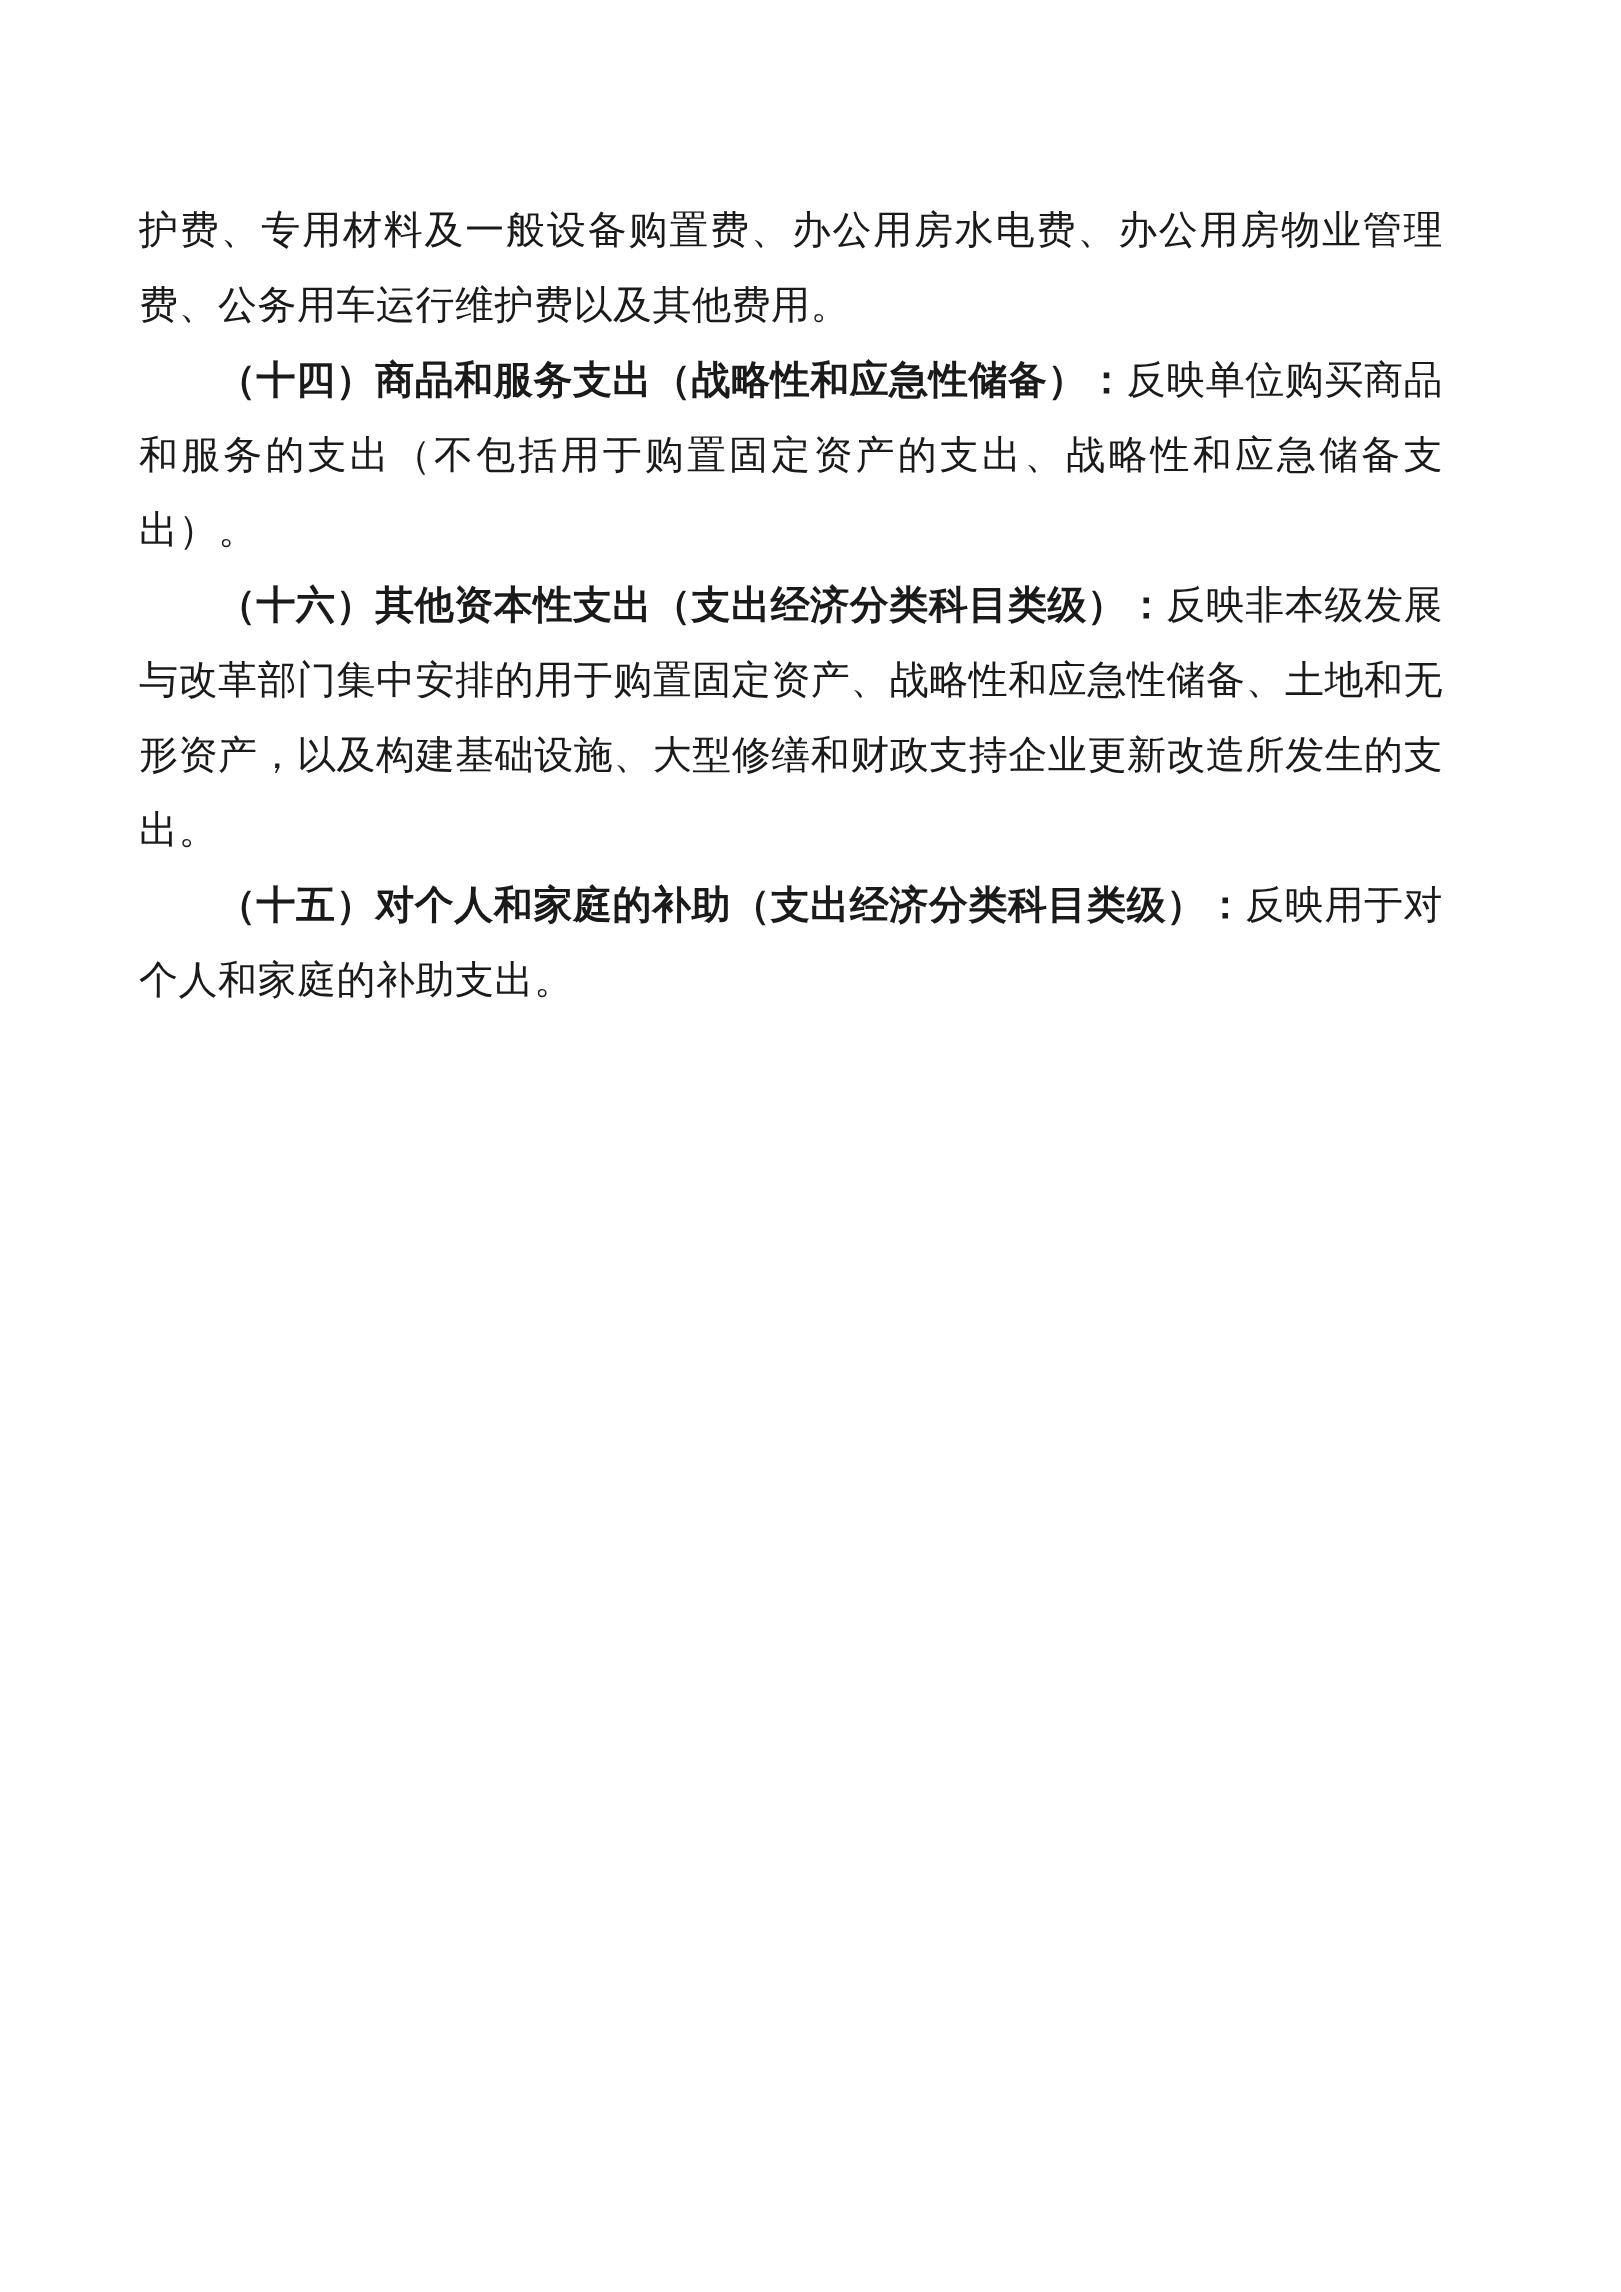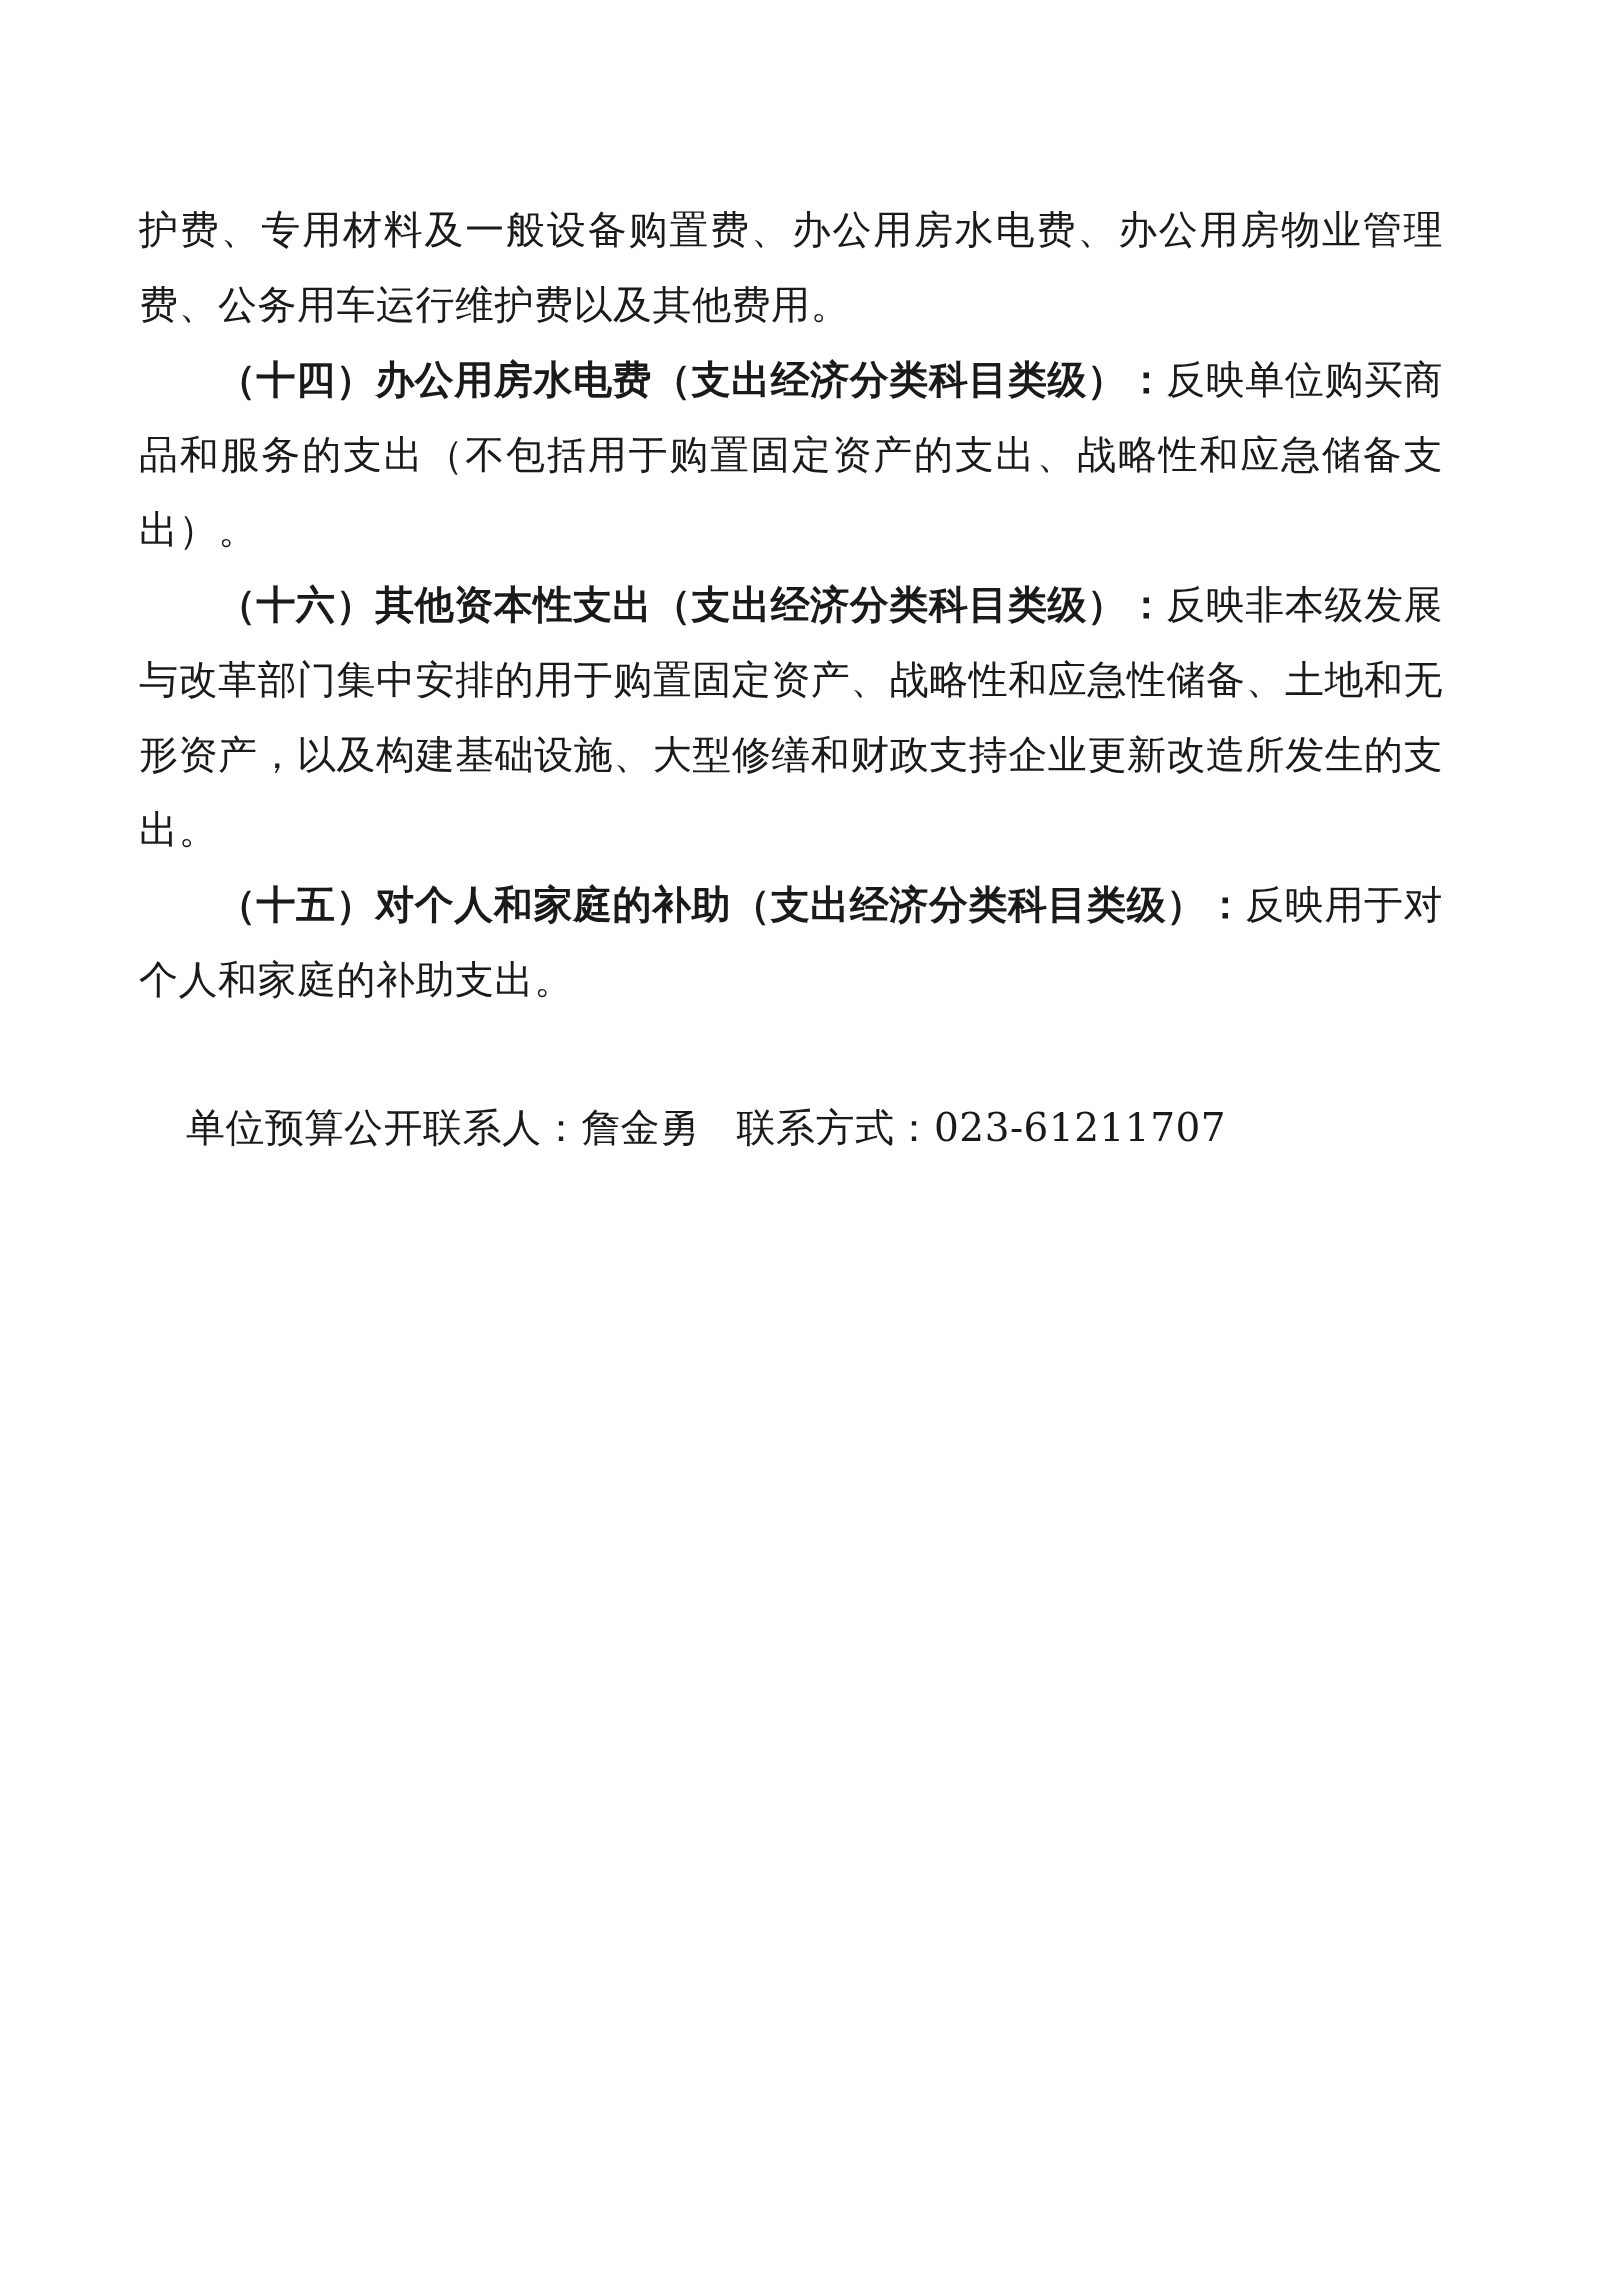--- a/index.html
+++ b/index.html
@@ -56,30 +56,27 @@
 
 <div class="page">
   <div class="doc-body">
 
     <p class="para">
       <span>护费、专用材料及一般设备购置费、办公用房水电费、办公用房物业管理费、公务用车运行维护费以及其他费用。</span>
     </p>
 
 
     <p class="para indent">
-      <span class="heading-run">（十四）办公用房水电费（支出经济分类科目类级）：</span><span>反映单位购买商品和服务的支出（不包括用于购置固定资产的支出、战略性和应急储备支出）。</span>
+      <span class="heading-run">（十四）商品和服务支出（战略性和应急性储备）：</span><span>反映单位购买商品和服务的支出（不包括用于购置固定资产的支出、战略性和应急储备支出）。</span>
     </p>
 
     <p class="para indent">
       <span class="heading-run">（十六）其他资本性支出（支出经济分类科目类级）：</span><span>反映非本级发展与改革部门集中安排的用于购置固定资产、战略性和应急性储备、土地和无形资产，以及构建基础设施、大型修缮和财政支持企业更新改造所发生的支出。</span>
     </p>
 
     <p class="para indent">
       <span class="heading-run">（十五）对个人和家庭的补助（支出经济分类科目类级）：</span><span>反映用于对个人和家庭的补助支出。</span>
     </p>
 
-    <p class="contact">
-      <span>单位预算公开联系人：</span><span>詹金勇</span><span class="sep"></span><span>联系方式：</span><span class="num">023-61211707</span>
-    </p>
 
   </div>
 </div>
 
 
 </body></html>

